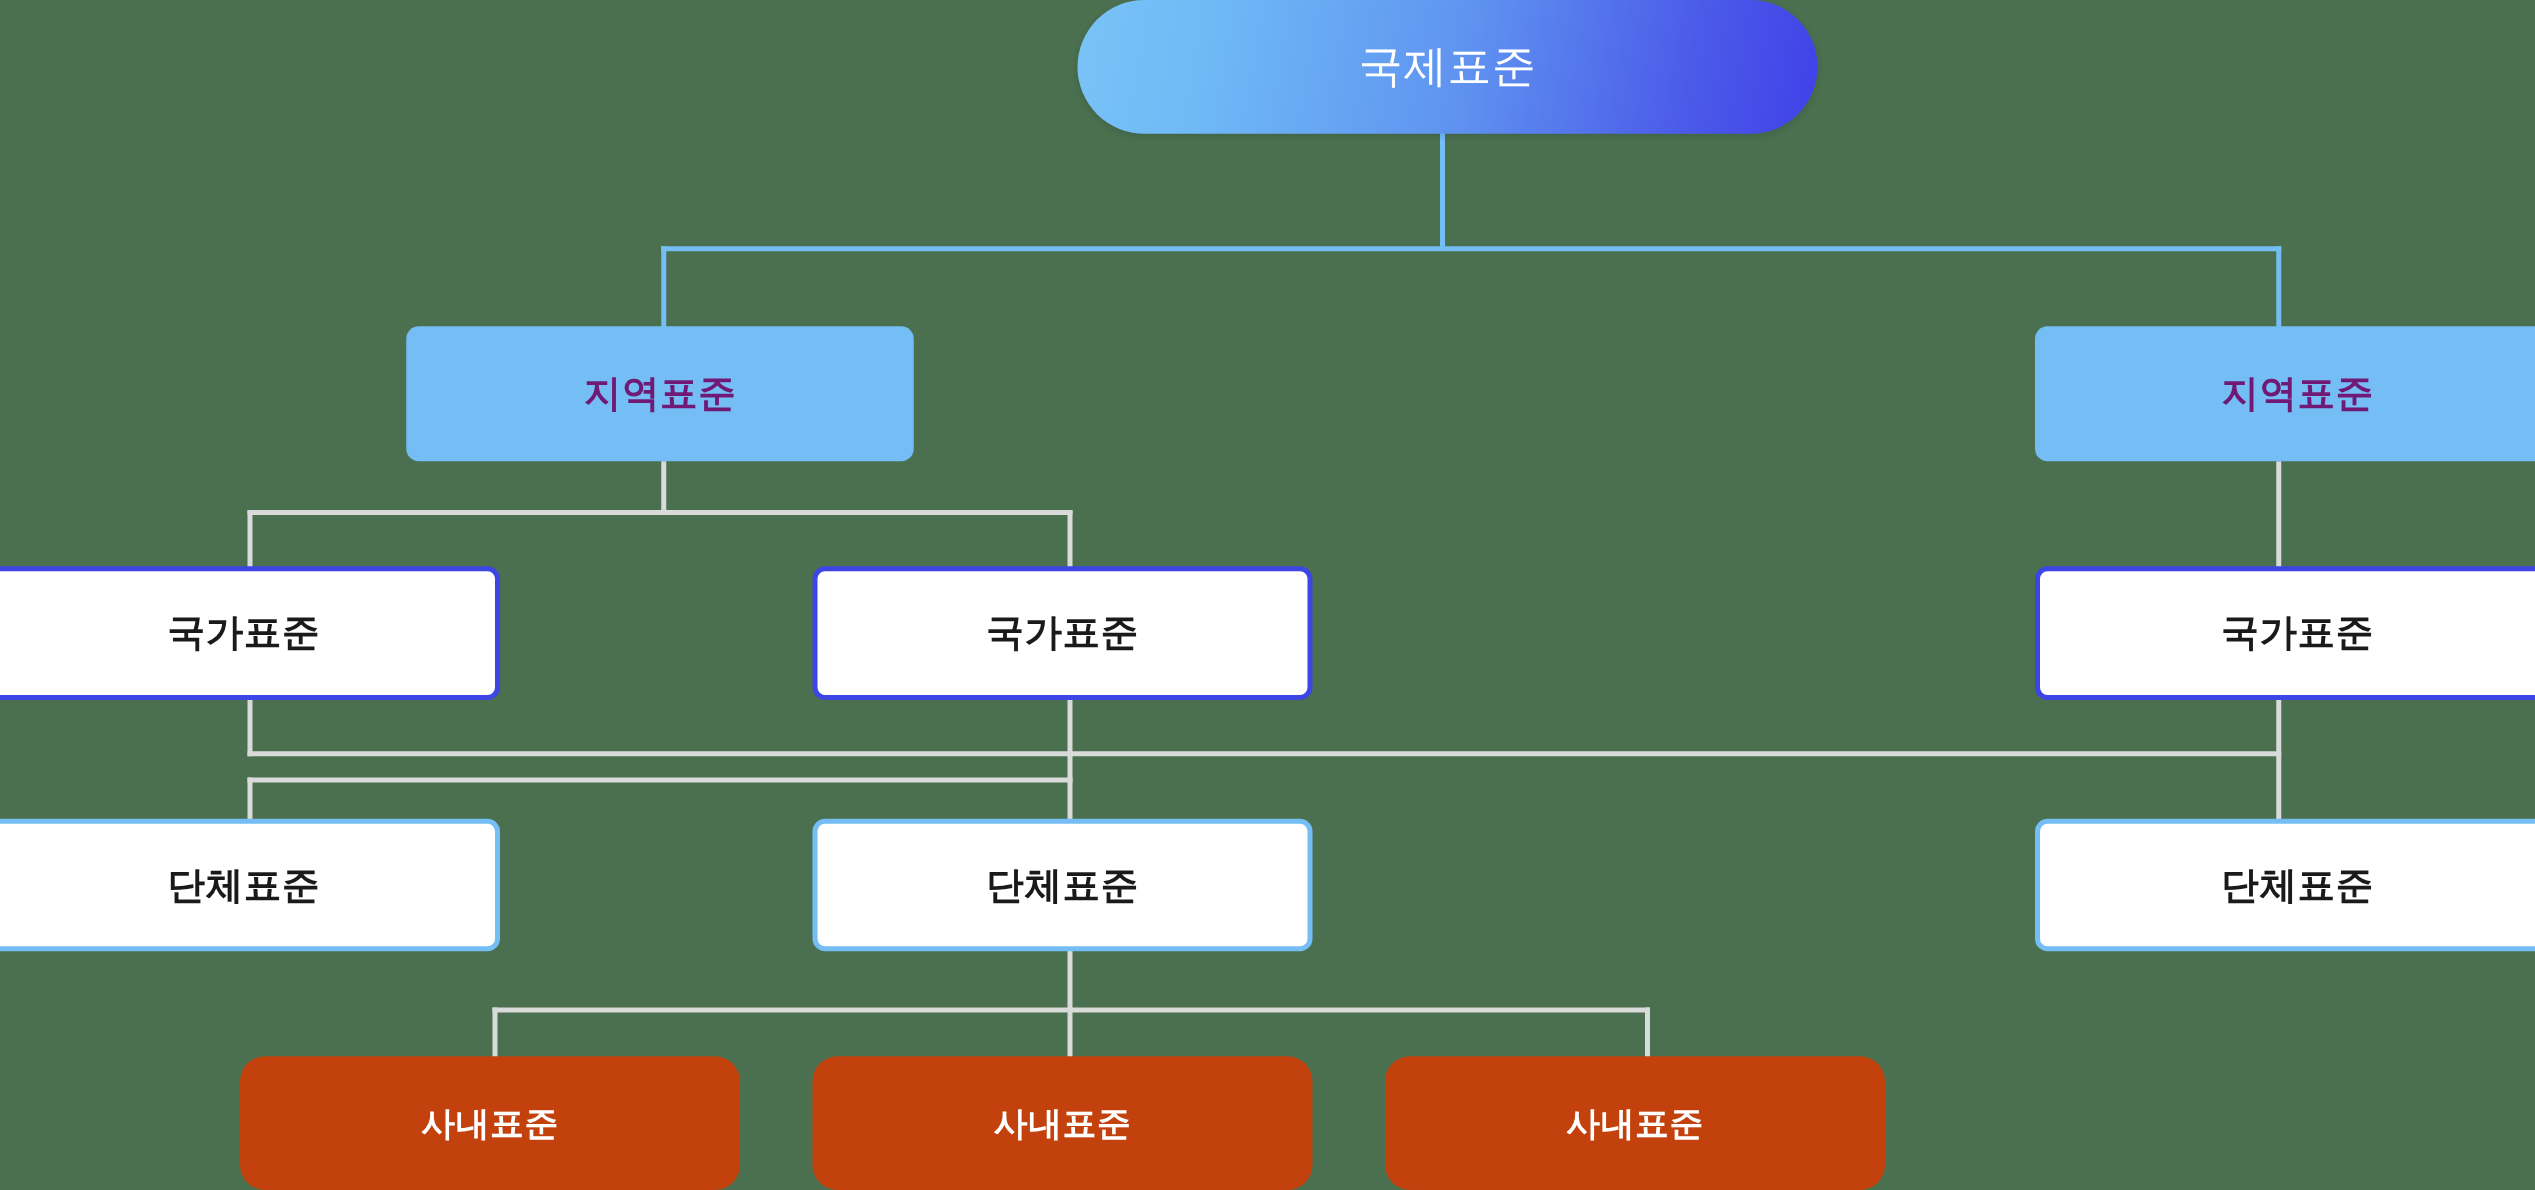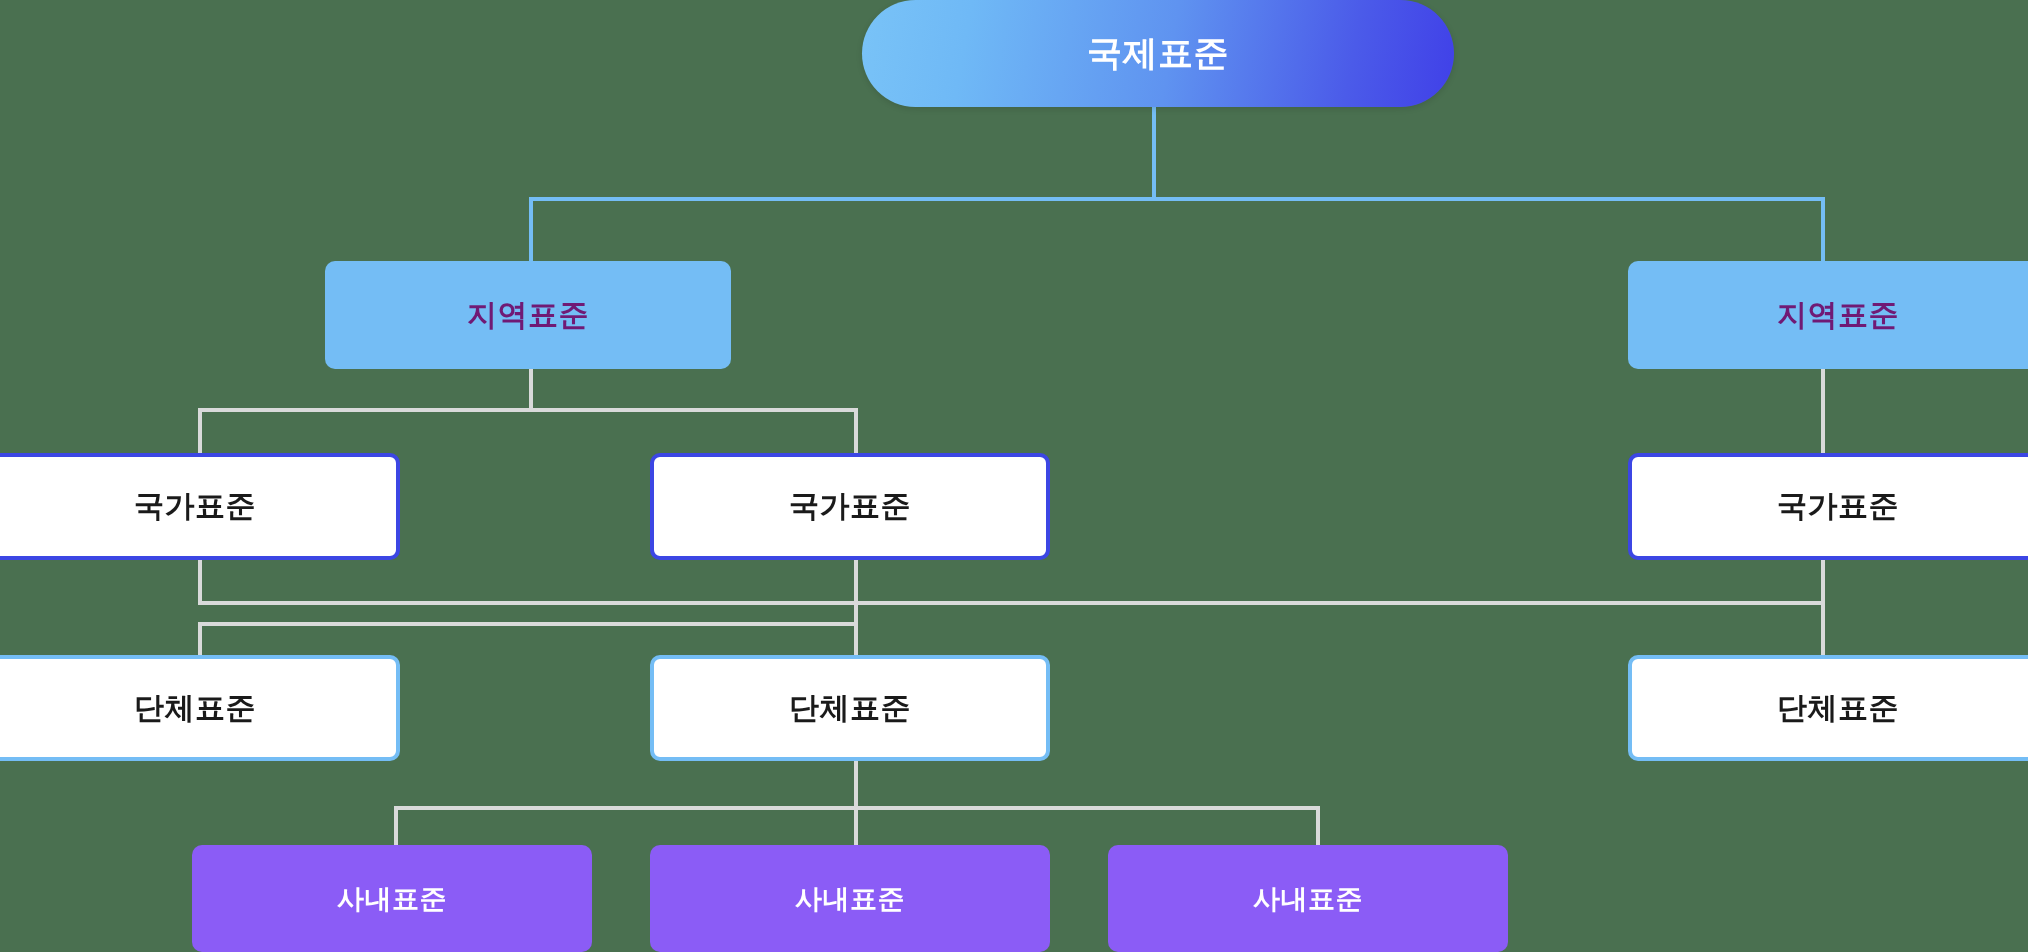--- a/index.html
+++ b/index.html
@@ -38,21 +38,21 @@
     display: block;
     white-space: nowrap;
   }
 
   
   .node--root {
     border-radius: 60px;
     background: linear-gradient(100deg, #79c3f7 0%, #6fb9f6 18%, #5f93f0 52%, #4b5be9 82%, #4040e8 100%);
     color: #ffffff;
     font-size: 35px;
-    font-weight: 700;
+    font-weight: 400;
     box-shadow: 0 2px 6px rgba(0,0,0,.12);
     text-align: right;
   }
 
   
   .node--region {
     border-radius: 10px;
     background: #74bdf5;
     color: #701a75;
     font-size: 30px;
@@ -74,22 +74,22 @@
     border-radius: 10px;
     background: #ffffff;
     border: 4px solid #74bdf5;
     color: #1a1a1a;
     font-size: 30px;
     font-weight: 700;
   }
 
   
   .node--company {
-    border-radius: 10px;
-    background: #8b5cf6;
+    border-radius: 20px;
+    background: #c2410c;
     color: #ffffff;
     font-size: 27px;
     font-weight: 700;
   }
 </style>
 </head>
 <body>
 
 <div id="stage">
 

